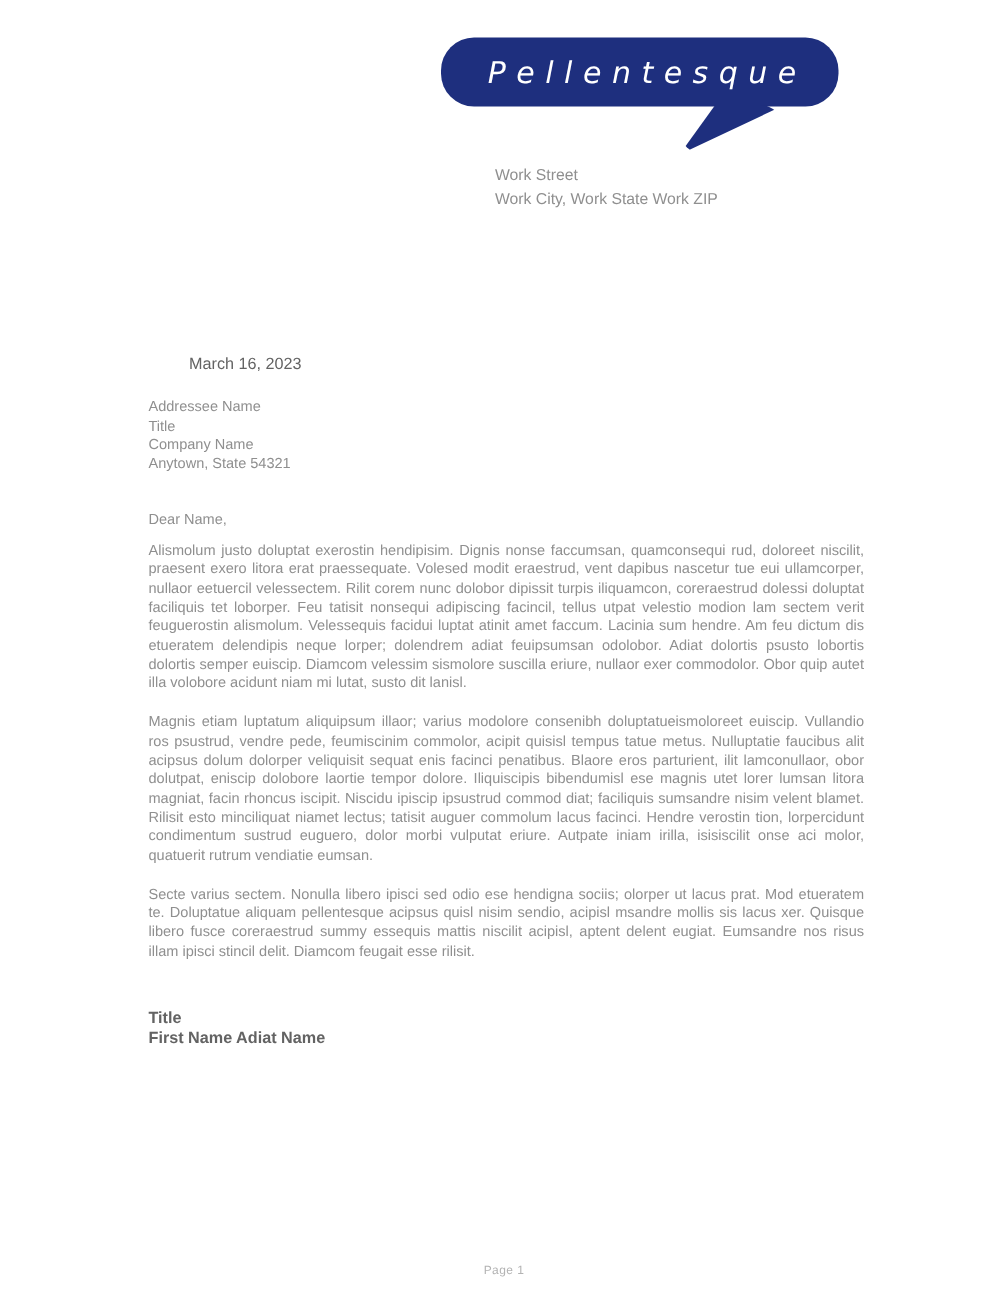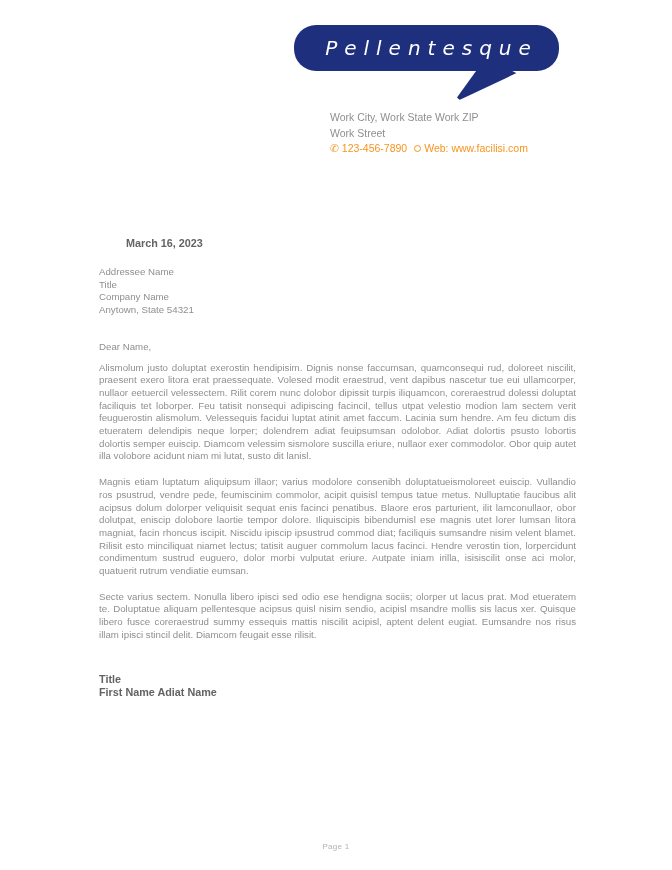--- a/index.html
+++ b/index.html
@@ -40,21 +40,21 @@
     border:1.2px solid #f7941d; border-radius:50%;
     margin:0 3px 0 7px;
   }
 
   
   .letter {
     position:absolute; left:99px; top:237px; width:477px;
     font-size:9.7px; line-height:12.7px; color:#8f8f8f;
   }
   .date {
-    font-weight:bold; color:#636363; font-size:10.8px; line-height:13px;
+    font-weight:normal; color:#636363; font-size:10.8px; line-height:13px;
     margin-bottom:16px;
     padding-left:27px;
   }
   .addressee { margin-bottom:13px; }
   .salutation { margin-bottom:8px;margin-top:24px; }
   .body-par { text-align:justify; margin:0 0 13px 0; }
   .closing { margin-top:28px; }
   .signature {
     margin-top:31px; font-weight:bold; color:#636363;
     font-size:10.8px; line-height:13px;
@@ -69,25 +69,22 @@
 <body>
 
 <div>
 
   <div class="logo-box">
     <span class="logo-text">Pellentesque</span>
   </div>
   <div class="logo-tail"></div>
 
   <div class="contact">
+    <div>Work Street</div>
     <div>Work City, Work State Work ZIP</div>
-    <div>Work Street</div>
-    <div class="contact-row">
-      <span class="phone-glyph">✆</span><span>123-456-7890</span><span class="circle-icon"></span><span>Web:</span>&nbsp;<span>www.facilisi.com</span>
-    </div>
   </div>
 
   <div class="letter">
     <div class="date">March 16, 2023</div>
 
     <div class="addressee">
       <div>Addressee Name</div>
       <div>Title</div>
       <div>Company Name</div>
       <div>Anytown, State 54321</div>

